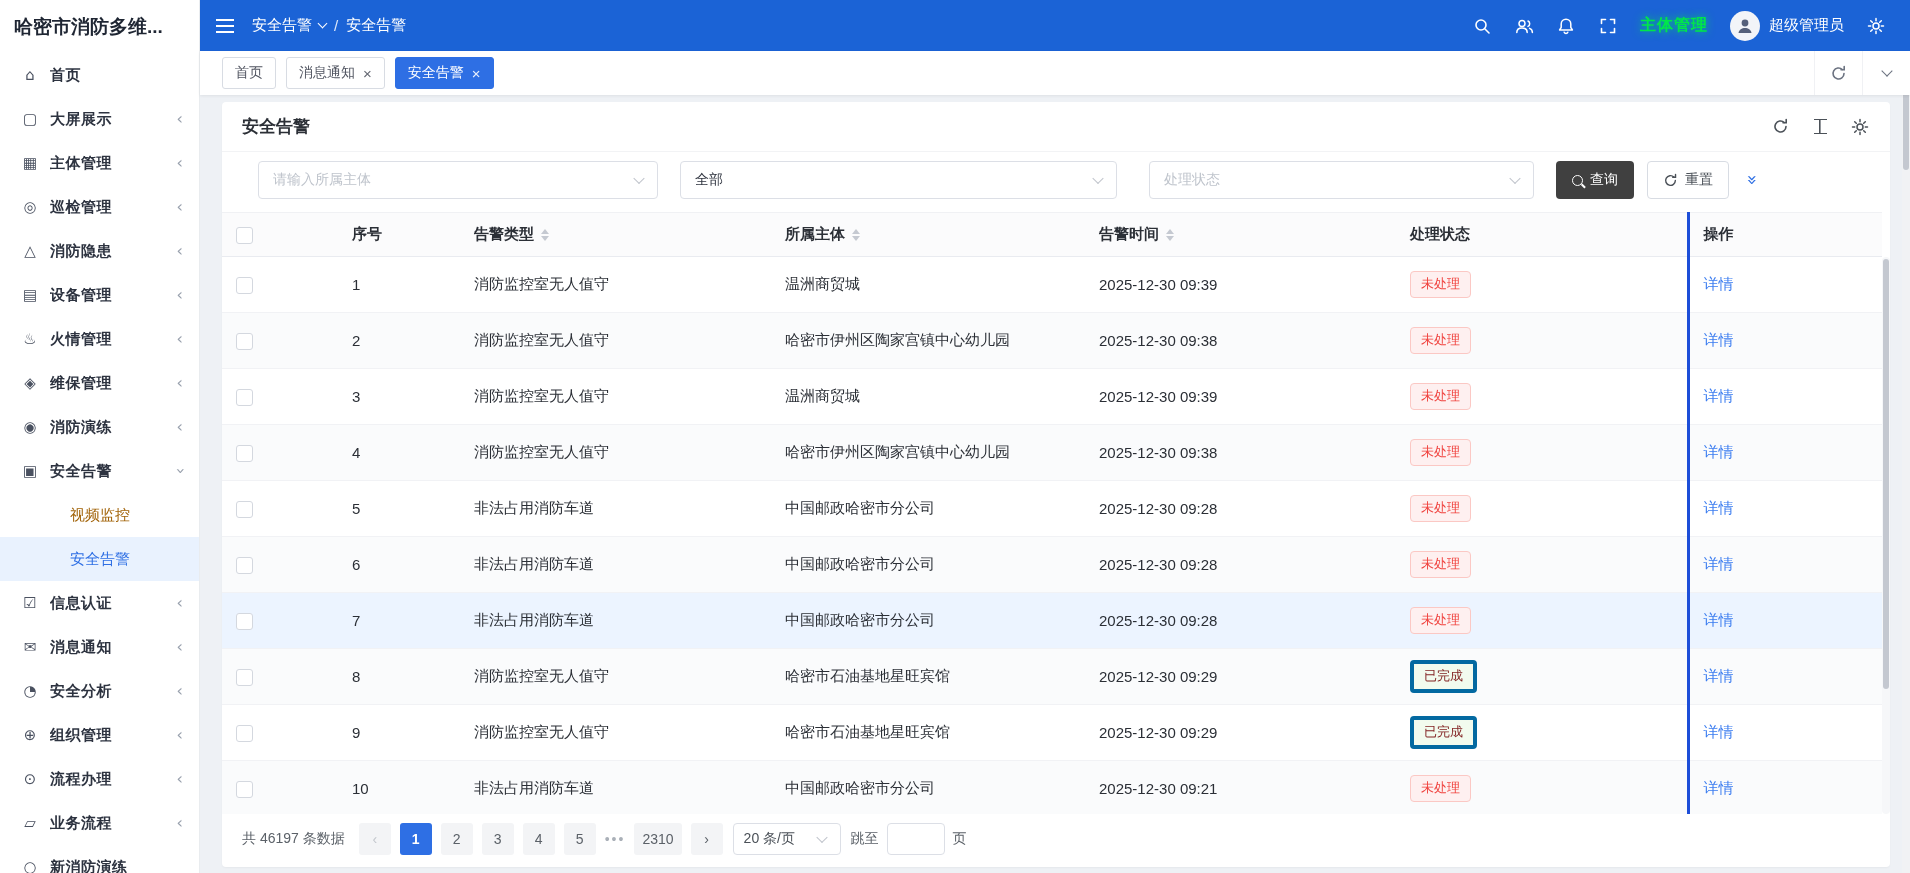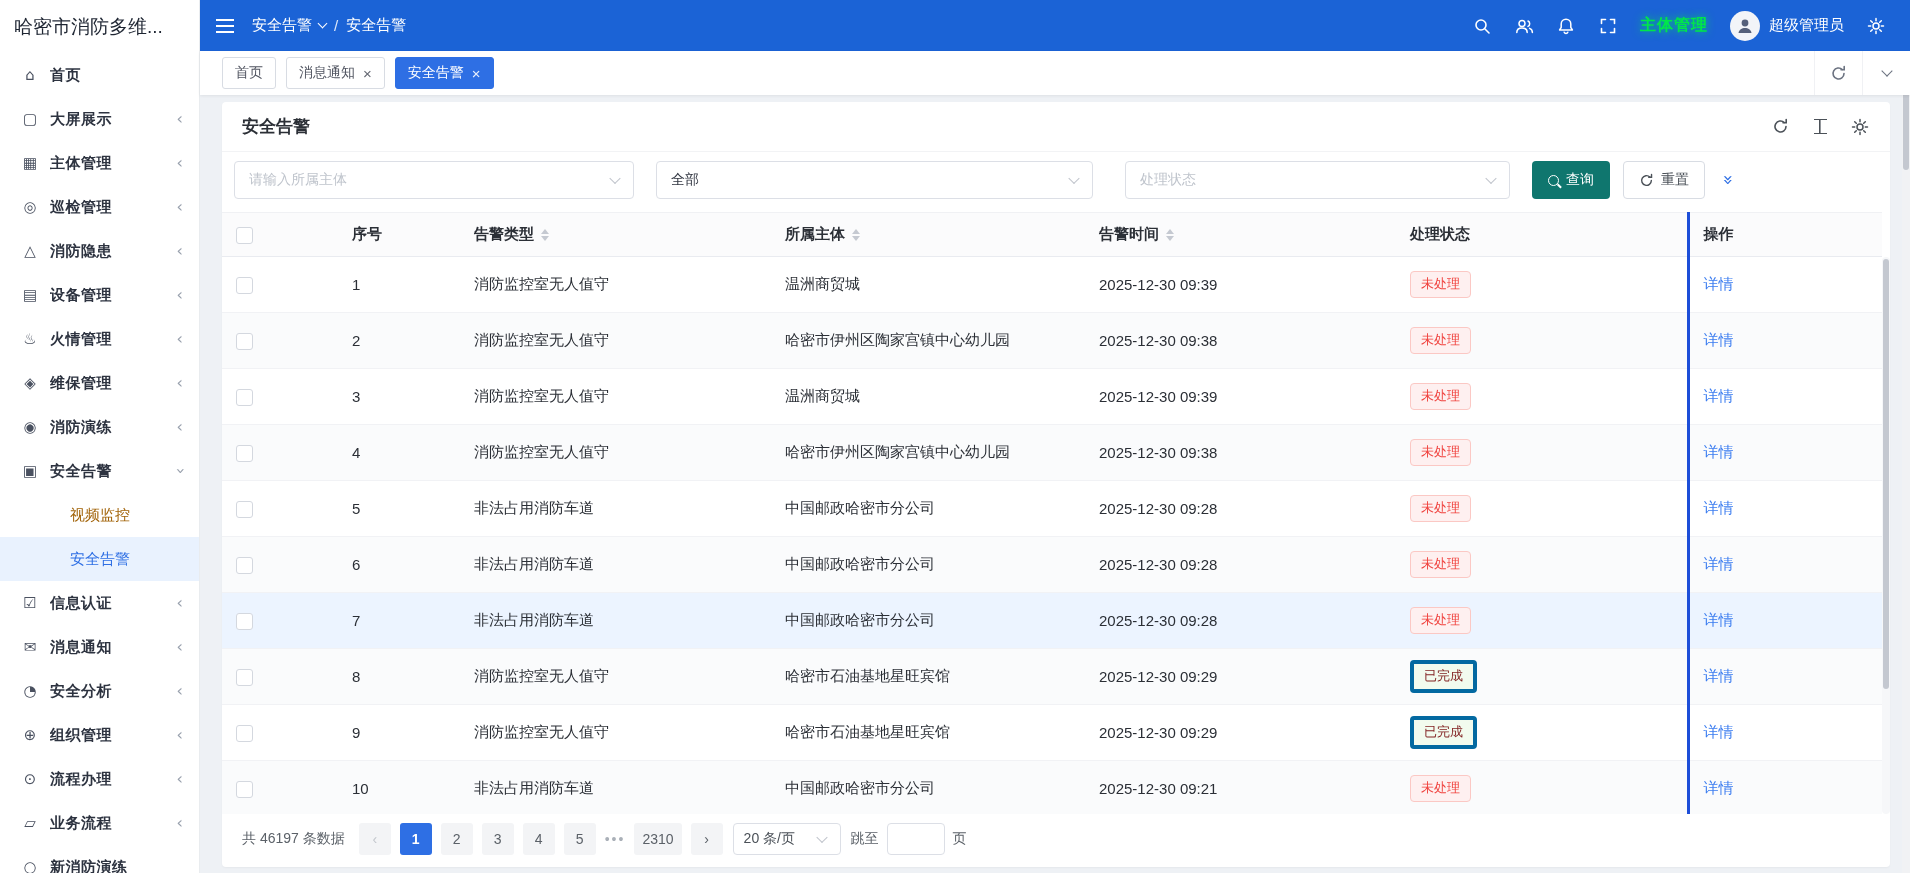--- a/index.html
+++ b/index.html
@@ -2,21 +2,21 @@
 <html><head>
 <meta charset="utf-8">
 <style>
   *{box-sizing:border-box;margin:0;padding:0}
   html,body{width:1910px;height:873px;overflow:hidden}
   body{font-family:"Liberation Sans","DejaVu Sans",sans-serif;background:#eef1f5;color:#333;font-size:15px}
   .app{display:flex;width:100%;height:100%}
 
   
   .sidebar{width:200px;min-width:200px;background:#fff;border-right:1px solid #e9ecef;display:flex;flex-direction:column;overflow:hidden}
-  .side-title{height:53px;line-height:53px;padding:0 14px;font-size:19px;font-weight:400;color:#1f2633;white-space:nowrap;overflow:hidden}
+  .side-title{height:53px;line-height:53px;padding:0 14px;font-size:19px;font-weight:700;color:#1f2633;white-space:nowrap;overflow:hidden}
   .menu{flex:1;overflow:hidden}
   .menu-item{height:44px;display:flex;align-items:center;padding:0 16px 0 20px;color:#2d3340;cursor:pointer}
   .mi-icon{width:20px;margin-right:10px;font-size:15px;color:#4a5160;font-family:"DejaVu Sans",sans-serif;text-align:center;flex:none}
   .mi-label{flex:1;font-size:15px;font-weight:600;letter-spacing:.5px;white-space:nowrap;overflow:hidden}
   .mi-arrow{color:#98a0ad;font-size:16px;line-height:1;font-family:"DejaVu Sans",sans-serif}
   .mi-arrow.open{transform:rotate(-90deg)}
   .menu-sub{height:44px;display:flex;align-items:center;padding-left:70px;font-size:15px;color:#a16207;cursor:pointer}
   .menu-sub.active{background:#e9f2fe;color:#2e6fe4}
 
   
@@ -47,27 +47,27 @@
 
   
   .content{flex:1;padding:7px 20px 6px 22px;min-height:0}
   .card{background:#fff;border-radius:4px;height:100%;display:flex;flex-direction:column;box-shadow:0 1px 2px rgba(0,0,0,.04)}
   .card-head{height:50px;display:flex;align-items:center;padding:0 20px;border-bottom:1px solid #f2f3f5;flex:none}
   .card-title{font-size:17px;color:#2b2f36;font-weight:600}
   .card-tools{margin-left:auto;display:flex;align-items:center;gap:20px;color:#4b5158}
   .ct-icon{width:20px;height:20px;display:flex;align-items:center;justify-content:center;cursor:pointer}
   .icon-colheight{width:13px;height:15px;border-top:1.6px solid currentColor;border-bottom:1.6px solid currentColor;background:linear-gradient(currentColor,currentColor) center/1.6px 100% no-repeat;display:inline-block}
 
-  .filters{display:flex;align-items:center;padding:9px 20px 13px 12px;flex:none}
+  .filters{display:flex;align-items:center;padding:9px 20px 13px 36px;flex:none}
   .select{position:relative;height:38px;border:1px solid #dcdfe6;border-radius:4px;background:#fff;display:flex;align-items:center;padding:0 34px 0 14px;font-size:14px;cursor:pointer}
   .select .ph{color:#bfc4cc;white-space:nowrap;overflow:hidden}
   .select .val{color:#303540;white-space:nowrap}
   .sel-caret{position:absolute;right:14px;top:50%;width:8px;height:8px;border-right:1.6px solid #c0c4cc;border-bottom:1.6px solid #c0c4cc;transform:translateY(-70%) rotate(45deg)}
   .btn{height:38px;border-radius:4px;display:inline-flex;align-items:center;gap:7px;padding:0 15px;font-size:14px;cursor:pointer;border:1px solid transparent;font-family:inherit}
-  .btn-primary{background:#0f766e;color:#fff}
+  .btn-primary{background:#404040;color:#fff}
   .btn-plain{background:#fff;border-color:#d8dce3;color:#4b5158}
   .icon-search{width:11px;height:11px;border:1.6px solid currentColor;border-radius:50%;position:relative;display:inline-block;flex:none}
   .icon-search::after{content:'';position:absolute;right:-4px;bottom:-2px;width:5px;height:1.6px;background:currentColor;transform:rotate(45deg)}
   .more-filters{margin-left:16px;color:#2e6fe4;font-size:18px;cursor:pointer;transform:rotate(-90deg);display:inline-block;font-family:"DejaVu Sans",sans-serif;line-height:1}
 
   
   .table-zone{position:relative;flex:1;min-height:0;padding-right:8px;overflow:hidden}
   table{width:100%;border-collapse:collapse;table-layout:fixed}
   th{height:44px;background:#fbfbfc;font-size:15px;font-weight:600;color:#2b2f36;border-bottom:1px solid #e9ebf0;border-top:1px solid #f0f1f4;padding:0 14px;white-space:nowrap}
   td{height:56px;font-size:15px;color:#2b2f36;border-bottom:1px solid #f1f2f5;padding:0 14px;white-space:nowrap;overflow:hidden}

